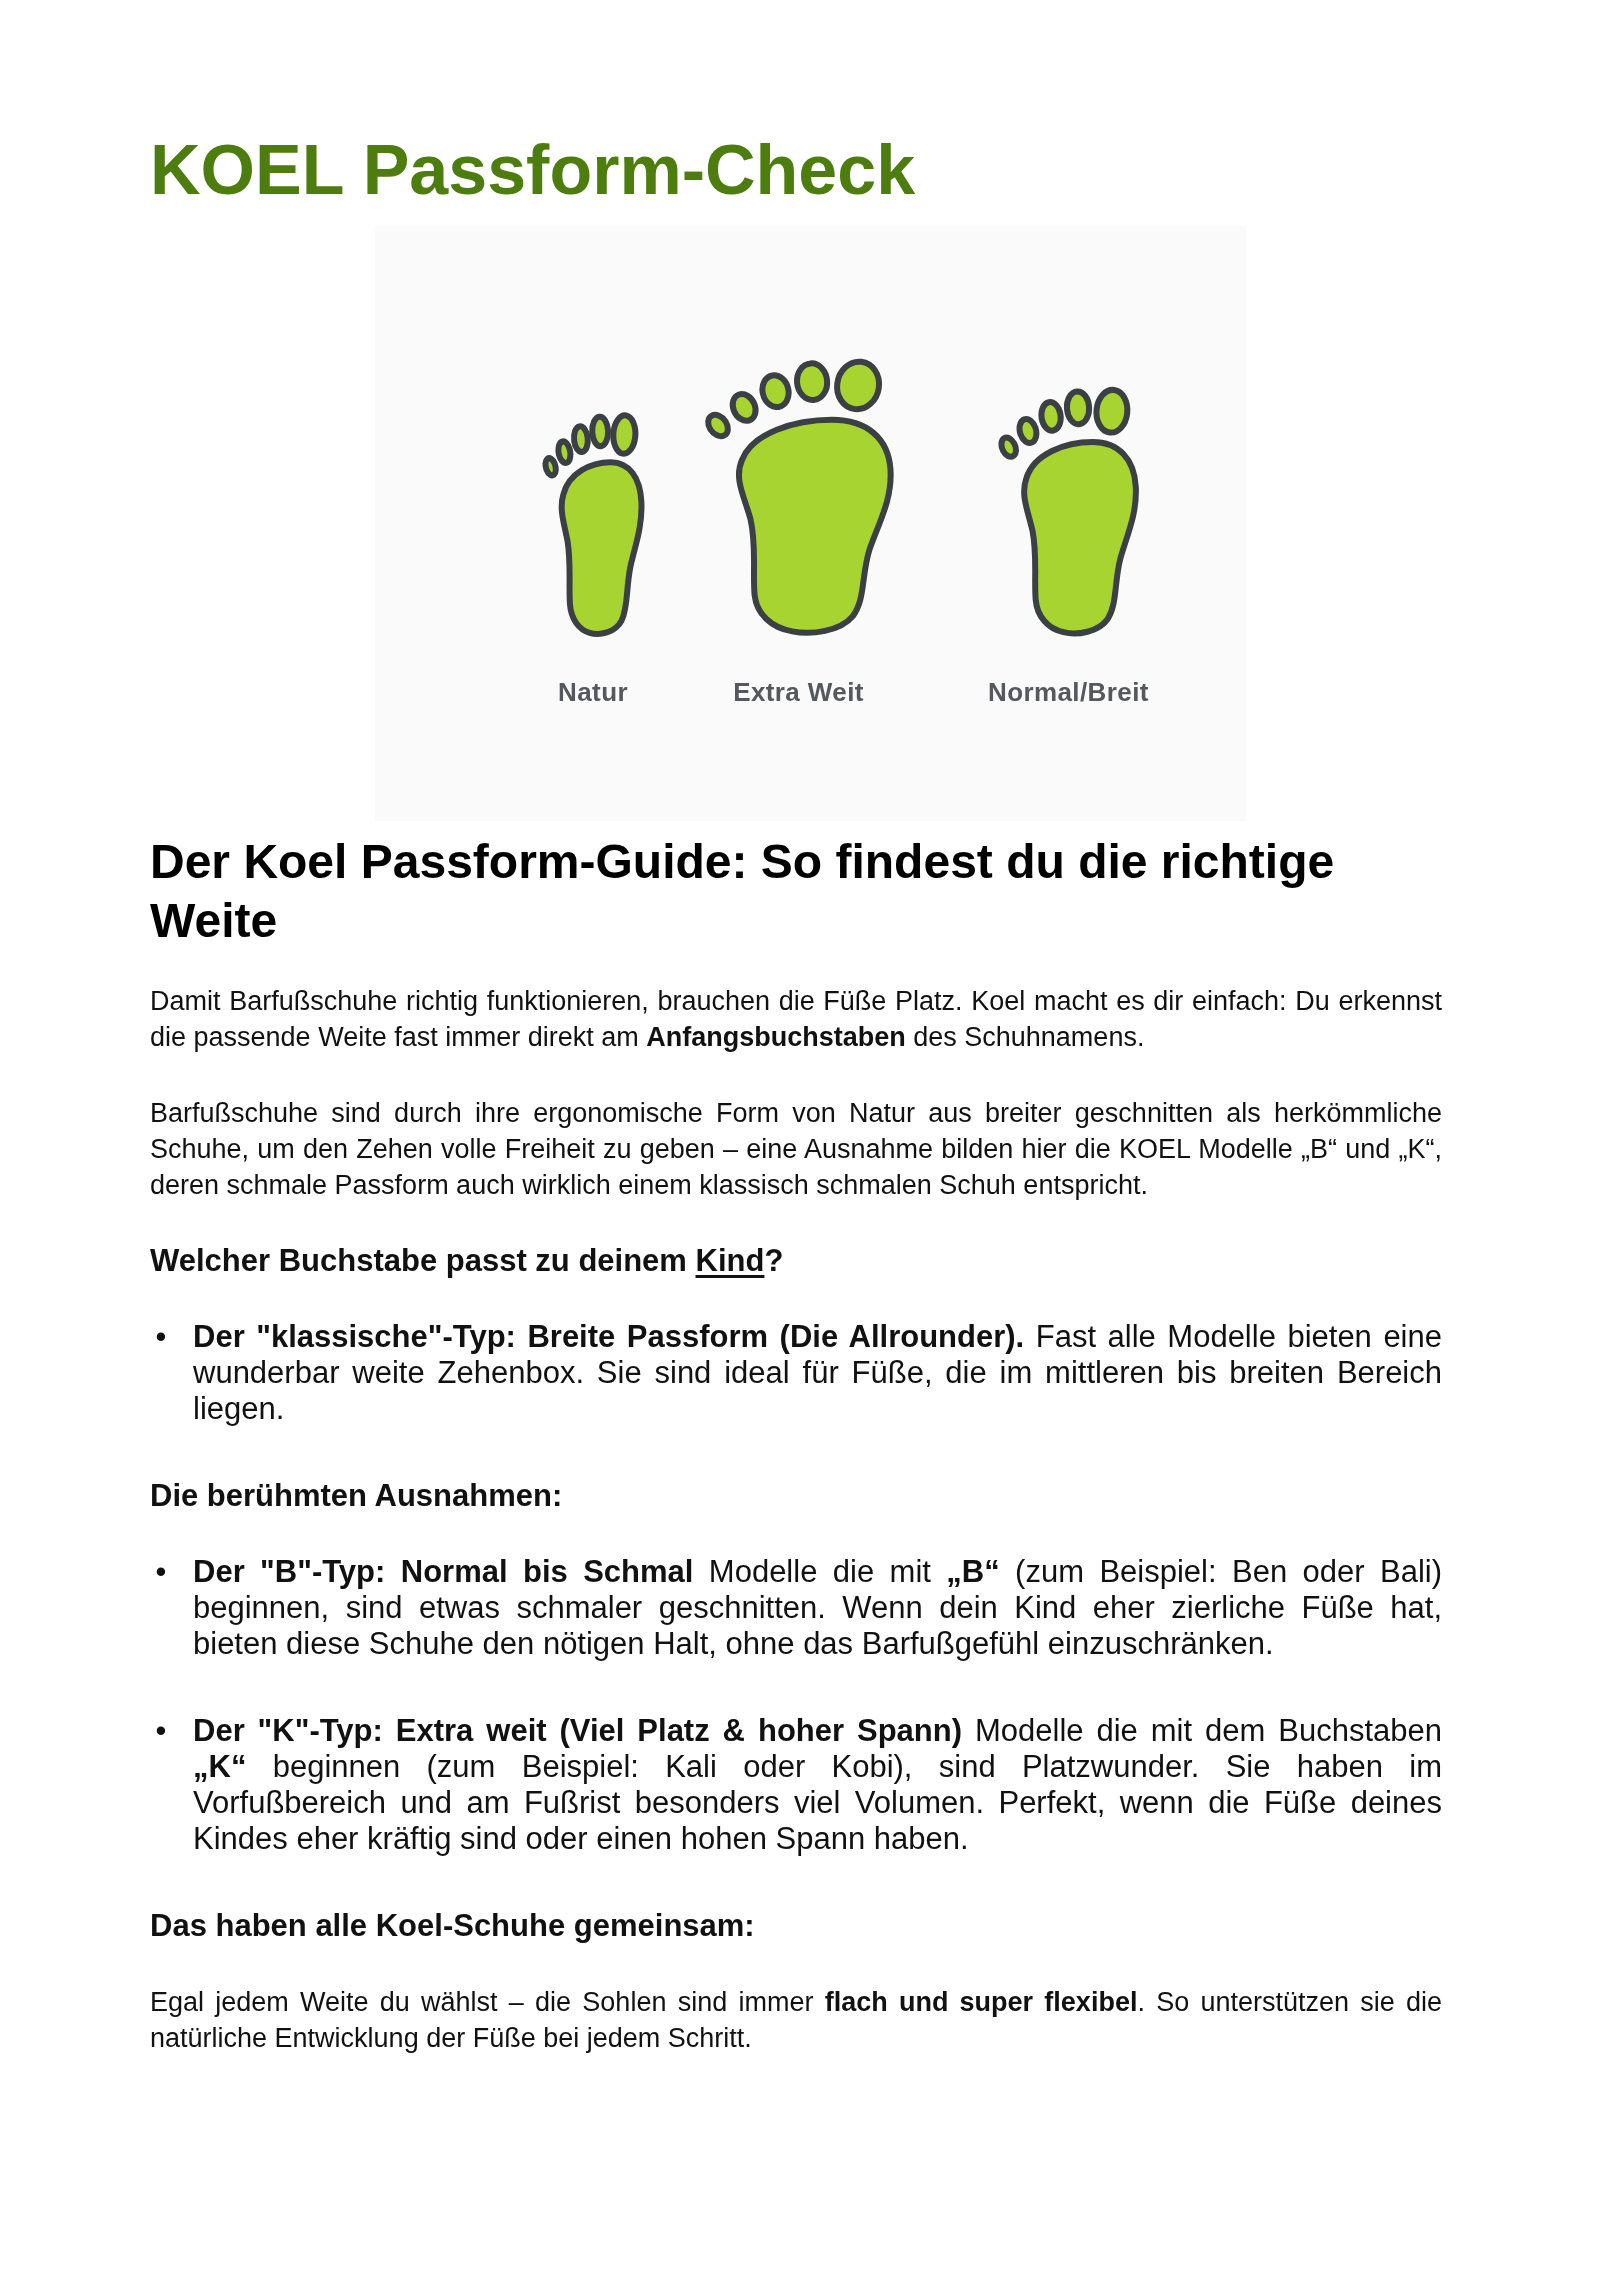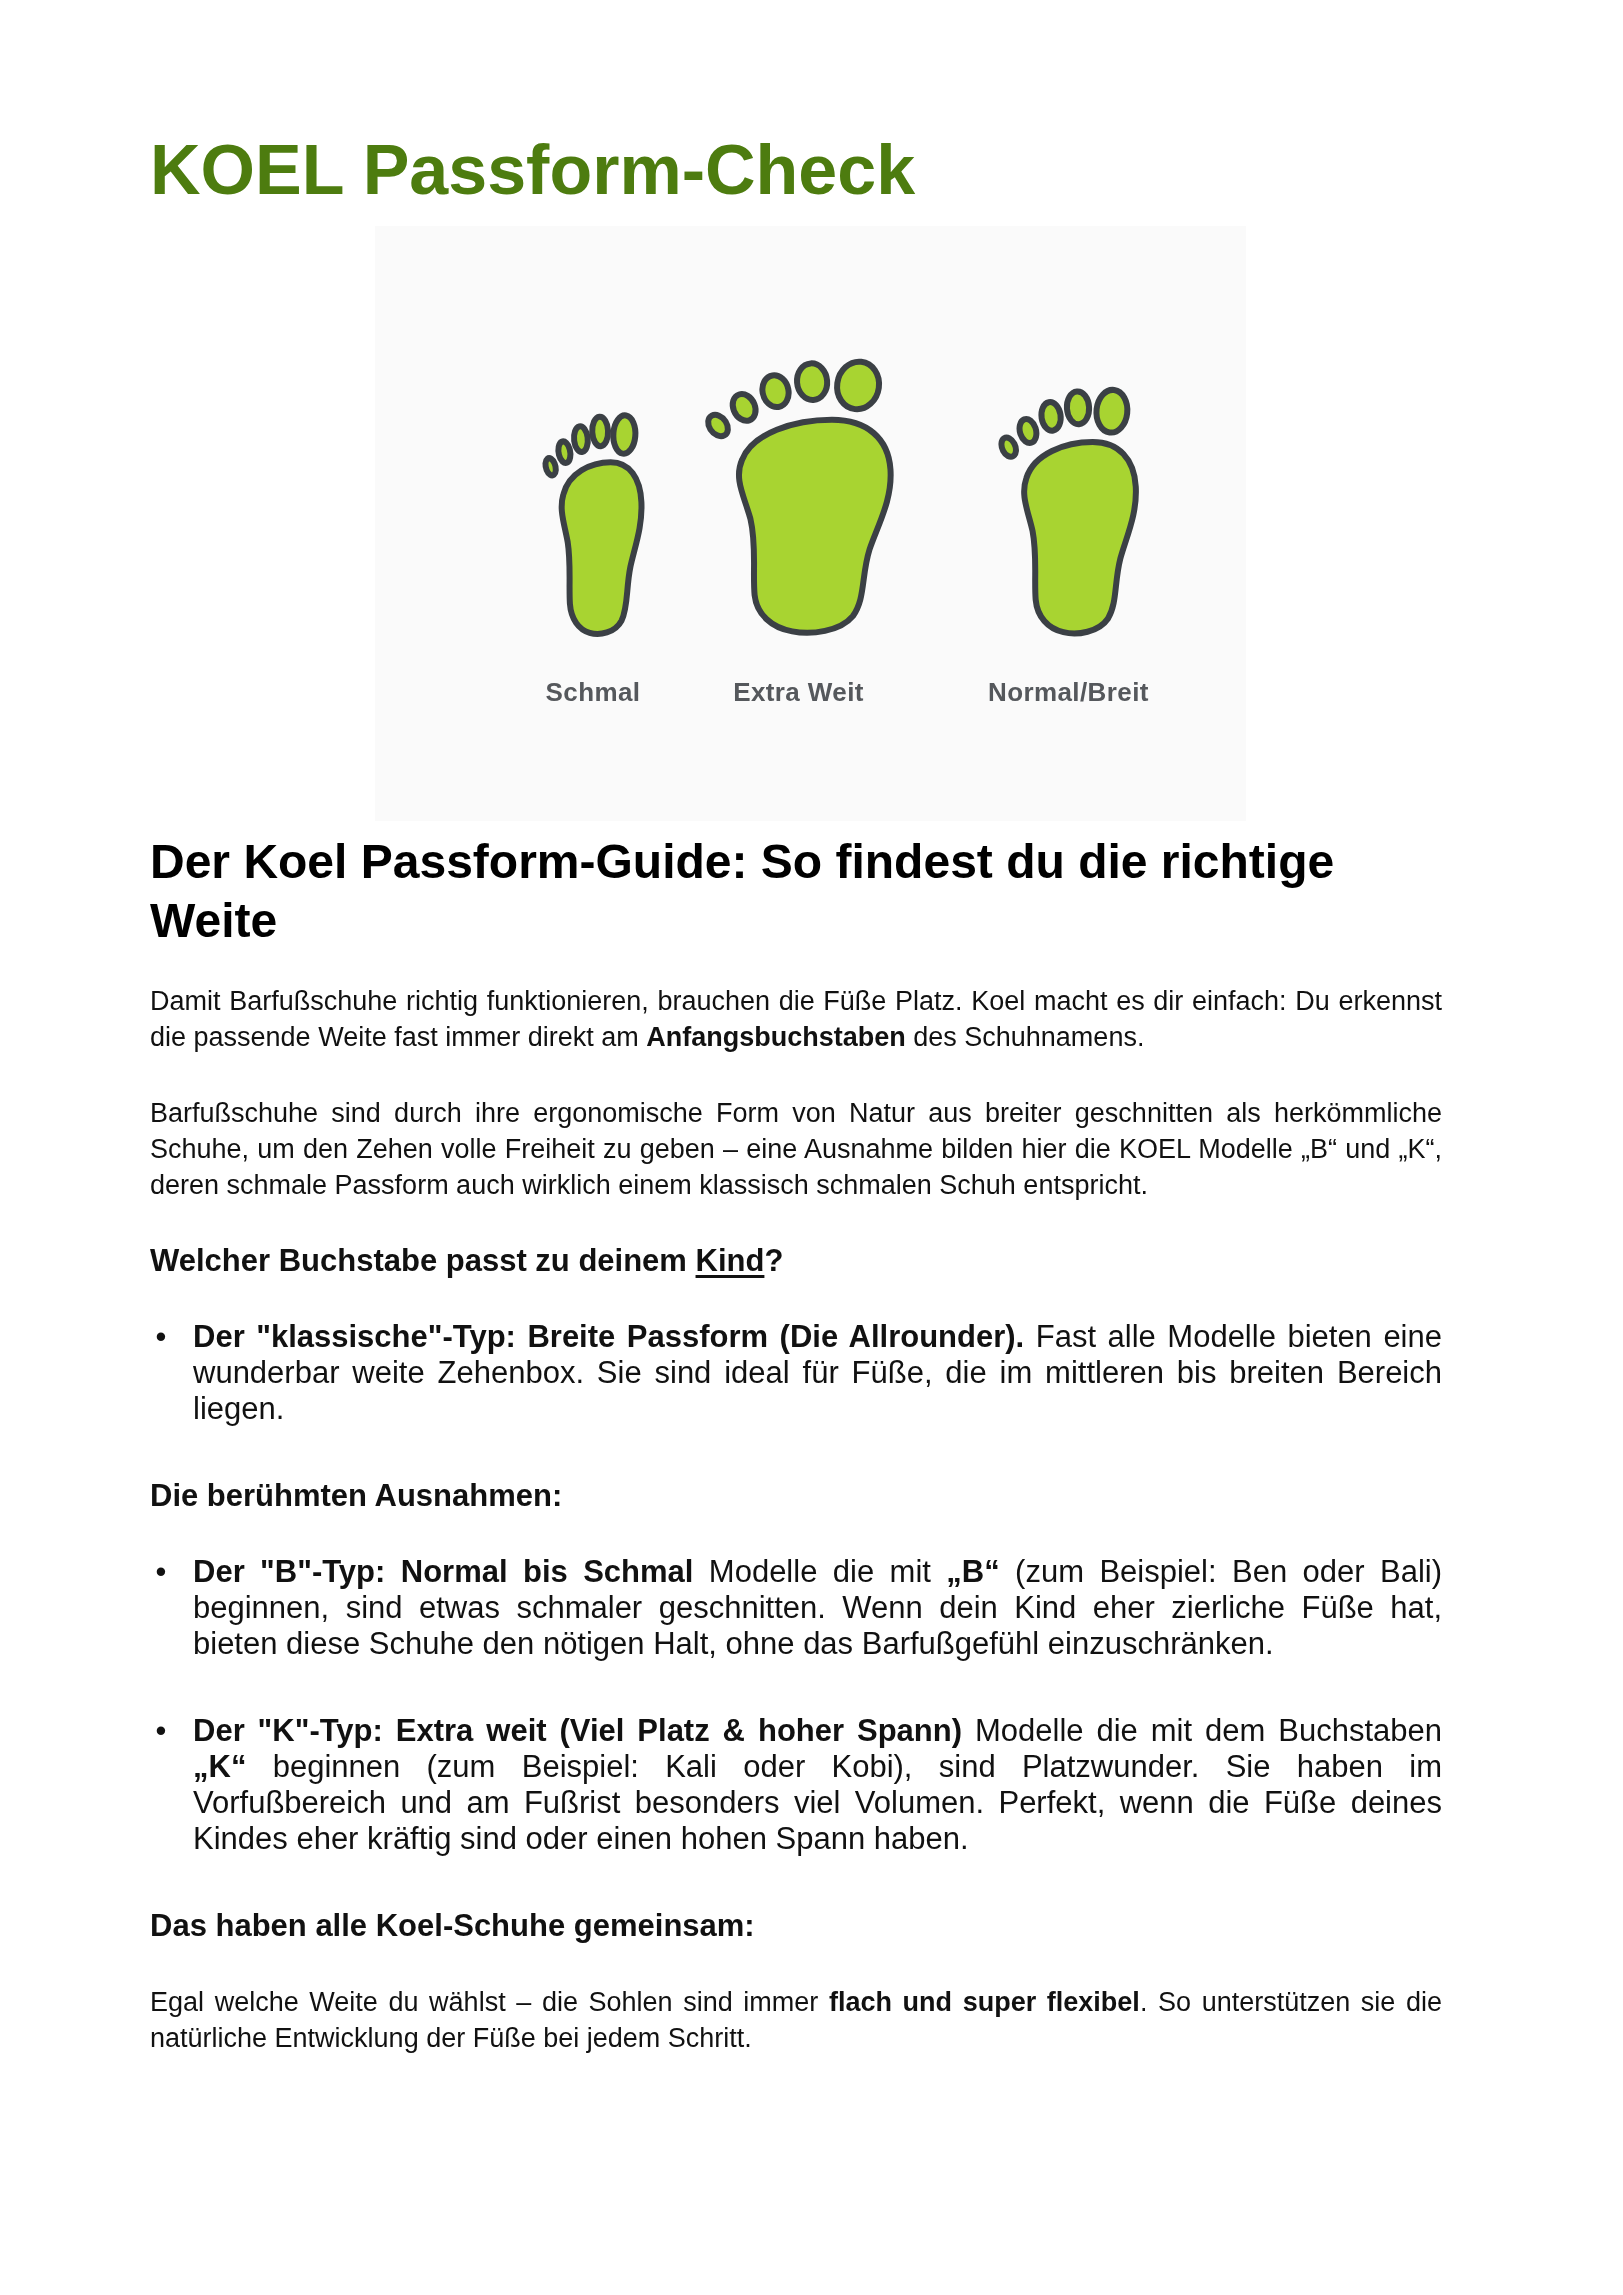--- a/index.html
+++ b/index.html
@@ -74,21 +74,21 @@
 
     <div class="foot-col c1">
       <svg class="foot" width="110" height="246" viewBox="0 0 100 160" preserveAspectRatio="none" aria-hidden="true">
         <ellipse class="toe" cx="11.5" cy="48" rx="4.2" ry="6" transform="rotate(-30 11.5 48)"></ellipse>
         <ellipse class="toe" cx="24" cy="38.5" rx="5.2" ry="7.2" transform="rotate(-20 24 38.5)"></ellipse>
         <ellipse class="toe" cx="39" cy="30" rx="6.2" ry="8.4" transform="rotate(-10 39 30)"></ellipse>
         <ellipse class="toe" cx="56.5" cy="25" rx="7.2" ry="9.6" transform="rotate(-4 56.5 25)"></ellipse>
         <ellipse class="toe" cx="78.5" cy="27" rx="10" ry="12.5" transform="rotate(7 78.5 27)"></ellipse>
         <path class="sole" d="M 23,66 C 28,52 48,45 66,45 C 83,45 93,55 94,71 C 95,87 88,100 84,113 C 80,127 82,139 76,148 C 70,156 56,158 47,156 C 37,154 30,147 29,137 C 28,125 30,111 27,97 C 24,85 19,76 23,66 Z"></path>
       </svg>
-      <div class="foot-label">Schmal</div>
+      <div class="foot-label">Natur</div>
     </div>
 
     <div class="foot-col c3">
       <svg class="foot" width="209" height="305" viewBox="0 0 100 160" preserveAspectRatio="none" aria-hidden="true">
         <ellipse class="toe" cx="11.5" cy="48" rx="4.2" ry="6" transform="rotate(-30 11.5 48)"></ellipse>
         <ellipse class="toe" cx="24" cy="38.5" rx="5.2" ry="7.2" transform="rotate(-20 24 38.5)"></ellipse>
         <ellipse class="toe" cx="39" cy="30" rx="6.2" ry="8.4" transform="rotate(-10 39 30)"></ellipse>
         <ellipse class="toe" cx="56.5" cy="25" rx="7.2" ry="9.6" transform="rotate(-4 56.5 25)"></ellipse>
         <ellipse class="toe" cx="78.5" cy="27" rx="10" ry="12.5" transform="rotate(7 78.5 27)"></ellipse>
         <path class="sole" d="M 23,66 C 28,52 48,45 66,45 C 83,45 93,55 94,71 C 95,87 88,100 84,113 C 80,127 82,139 76,148 C 70,156 56,158 47,156 C 37,154 30,147 29,137 C 28,125 30,111 27,97 C 24,85 19,76 23,66 Z"></path>
@@ -123,17 +123,17 @@
       <p class="h3"><span class="b">Die berühmten Ausnahmen:</span></p>
       <div class="bullet-row">
         <span class="bullet-dot">•</span>
         <div class="bullet-text"><span class="b">Der "B"-Typ: Normal bis Schmal</span><span> Modelle die mit </span><span class="b">„B“</span><span> (zum Beispiel: Ben oder Bali) beginnen, sind etwas schmaler geschnitten. Wenn dein Kind eher zierliche Füße hat, bieten diese Schuhe den nötigen Halt, ohne das Barfußgefühl einzuschränken.</span></div>
       </div>
       <div class="bullet-row">
         <span class="bullet-dot">•</span>
         <div class="bullet-text"><span class="b">Der "K"-Typ: Extra weit (Viel Platz &amp; hoher Spann)</span><span> Modelle die mit dem Buchstaben </span><span class="b">„K“</span><span> beginnen (zum Beispiel: Kali oder Kobi), sind Platzwunder. Sie haben im Vorfußbereich und am Fußrist besonders viel Volumen. Perfekt, wenn die Füße deines Kindes eher kräftig sind oder einen hohen Spann haben.</span></div>
       </div>
       <p class="h3"><span class="b">Das haben alle Koel-Schuhe gemeinsam:</span></p>
-      <p class="jtext"><span>Egal welche Weite du wählst – die Sohlen sind immer </span><span class="b">flach und super flexibel</span><span>. So unterstützen sie die natürliche Entwicklung der Füße bei jedem Schritt.</span></p>
+      <p class="jtext"><span>Egal jedem Weite du wählst – die Sohlen sind immer </span><span class="b">flach und super flexibel</span><span>. So unterstützen sie die natürliche Entwicklung der Füße bei jedem Schritt.</span></p>
     </div>
 
 </div>
 
 
 </body></html>

